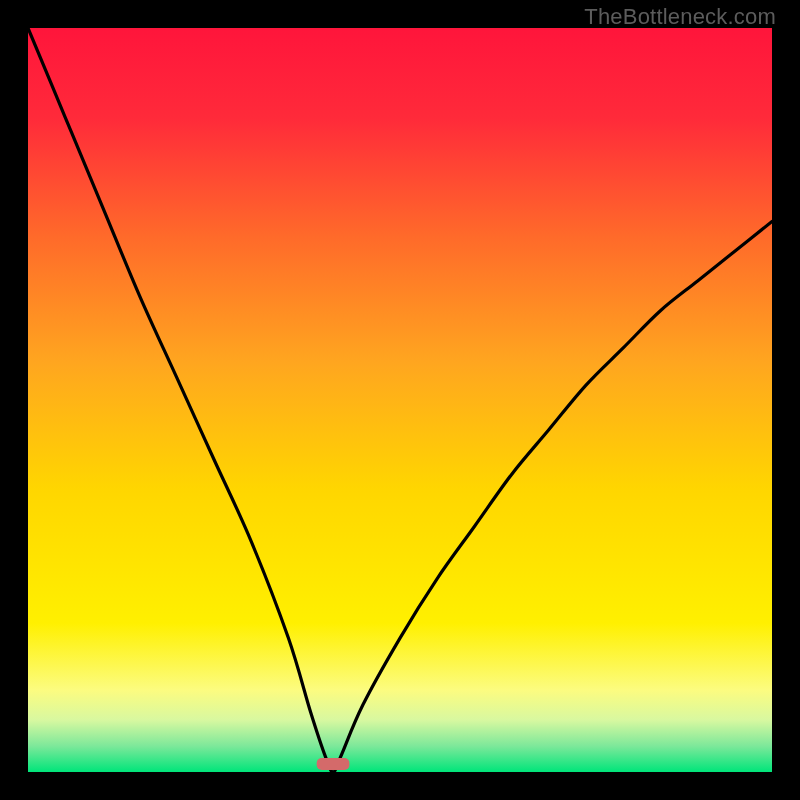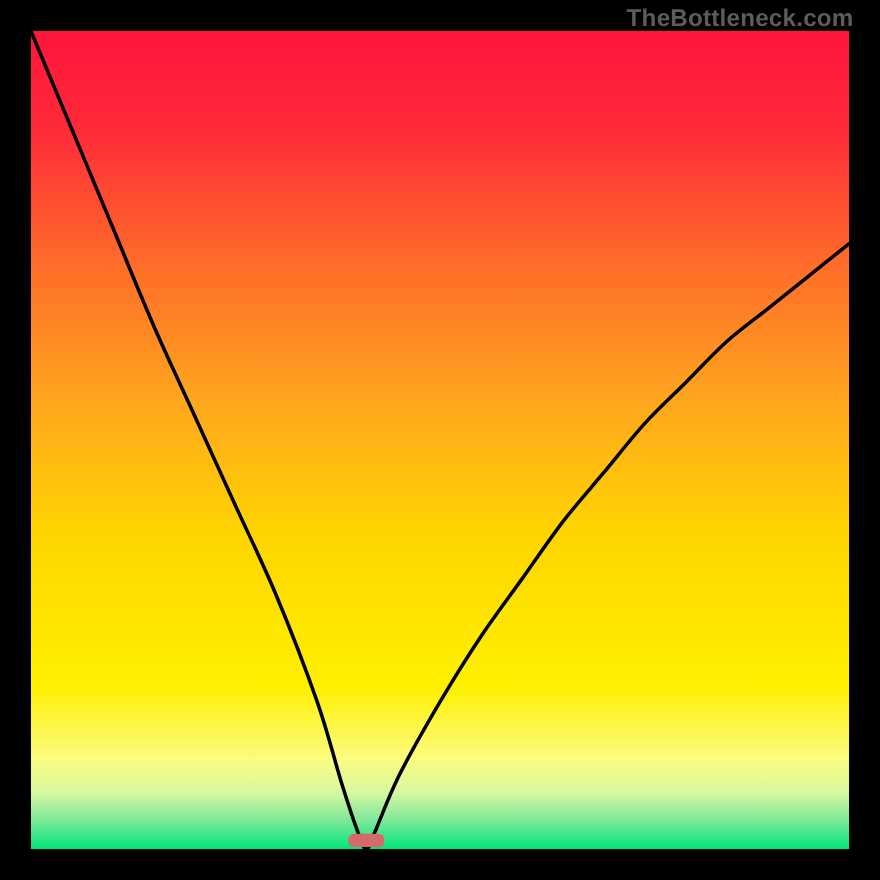--- a/index.html
+++ b/index.html
@@ -24,21 +24,21 @@
     left: 0;
     top: 0;
     width: 744px;
     height: 744px;
   }
   .watermark {
     position: absolute;
     top: 4px;
     right: 24px;
     font-size: 22px;
-    font-weight: 700;
+    font-weight: 400;
     color: #5c5c5c;
     letter-spacing: 0.2px;
     user-select: none;
   }
   svg {
     display: block;
   }
 </style>
 </head>
 <body>

